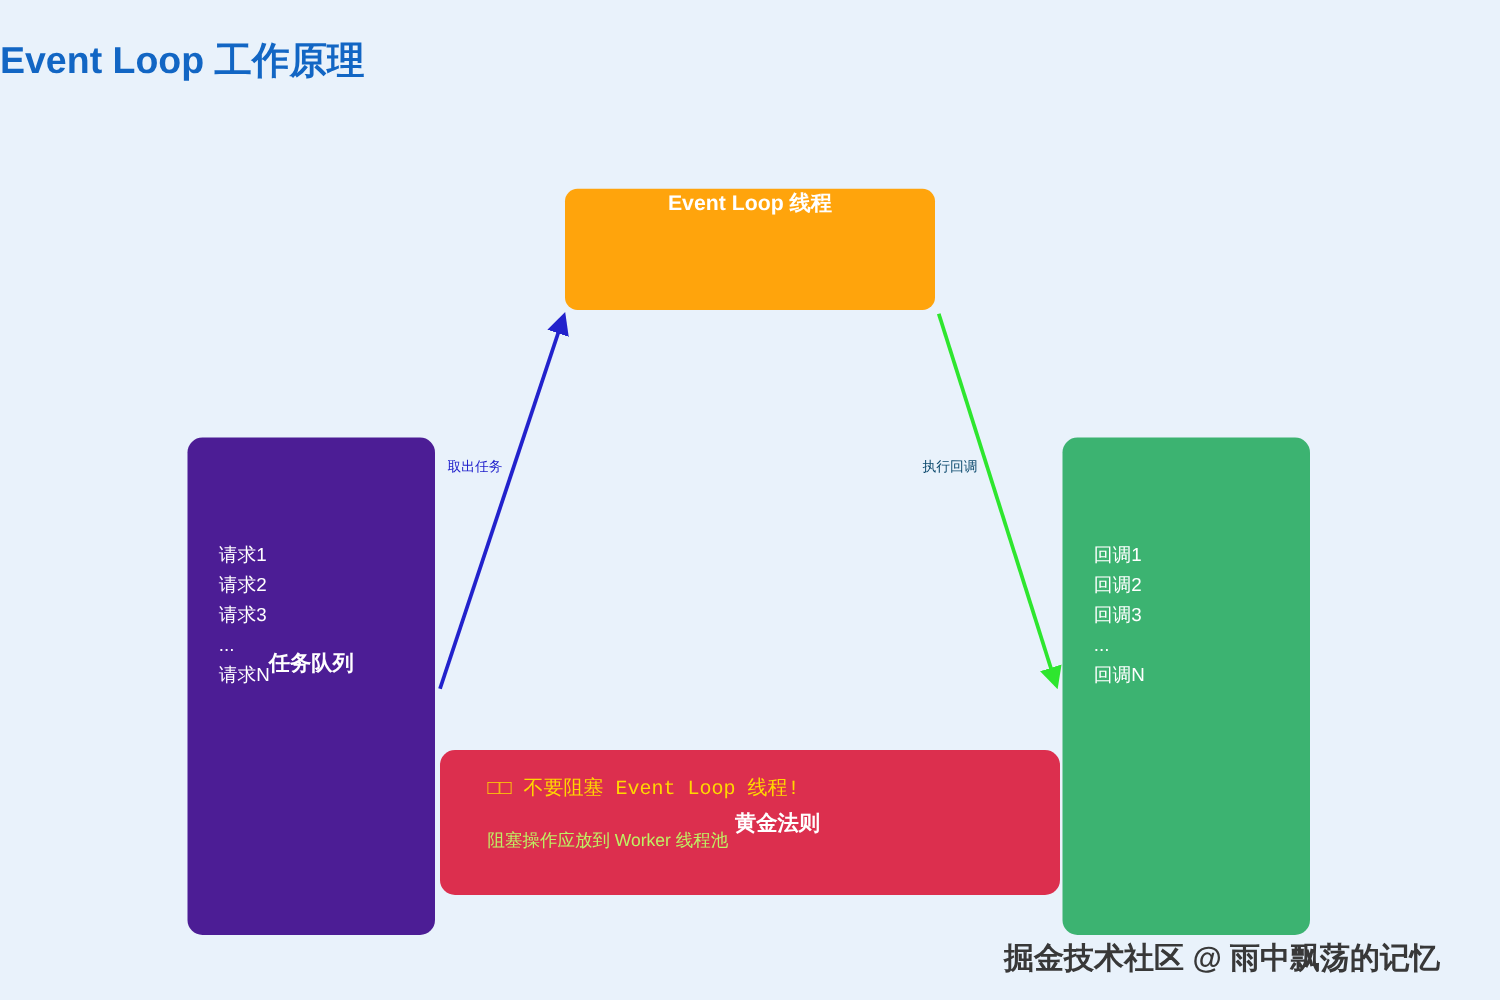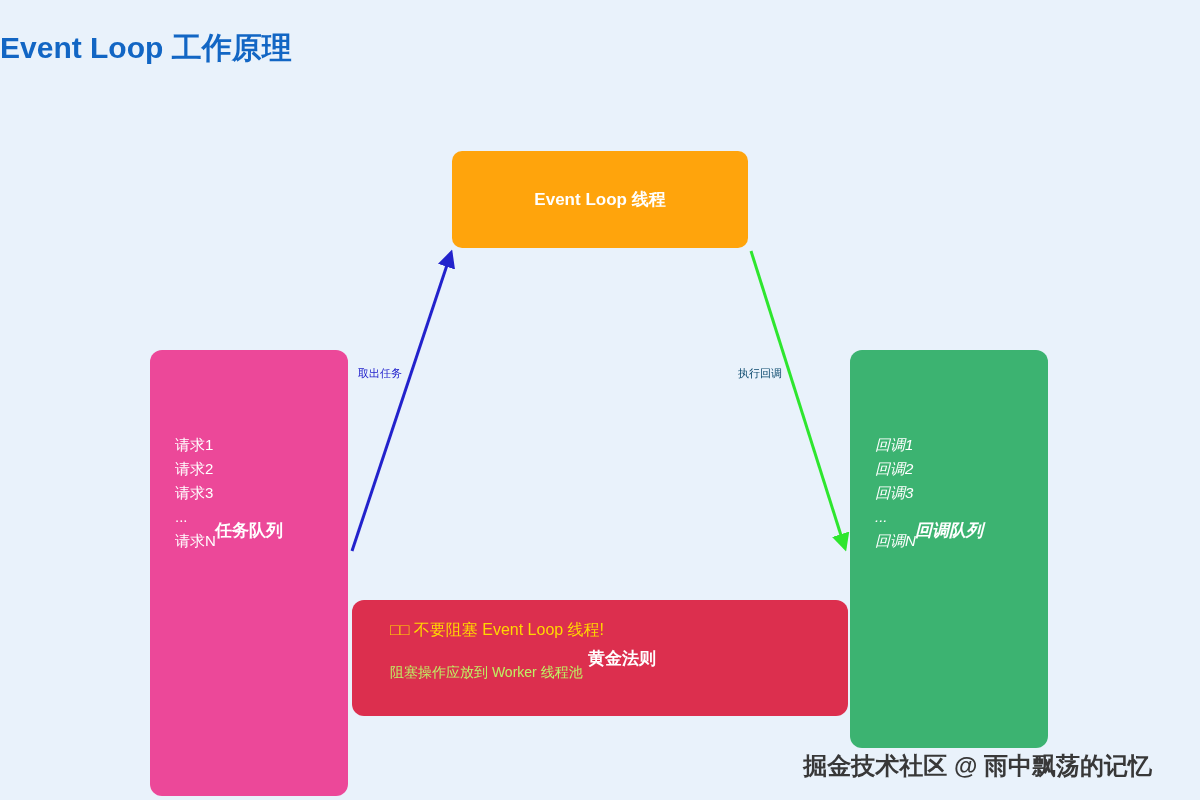--- a/index.html
+++ b/index.html
@@ -32,35 +32,34 @@
   .box {
     position: absolute;
     border-radius: 12px;
     color: #ffffff;
   }
   .box-orange {
     left: 452px; top: 151px;
     width: 296px; height: 97px;
     background: #ffa40c;
     border-radius: 10px;
-    display: flex; align-items: center; justify-content: center;
+    display: flex; justify-content: center;
   }
   .box-orange .box-label {
     font-size: 17px; font-weight: bold;
   }
   .box-blue {
     left: 150px; top: 350px;
-    width: 198px; height: 446px;
-    background: #ec4899;
+    width: 198px; height: 398px;
+    background: #4c1d95;
   }
   .box-green {
     left: 850px; top: 350px;
     width: 198px; height: 398px;
     background: #3cb371;
-    font-style: italic;
   }
   .queue-items {
     position: absolute;
     top: 83px; left: 25px;
     font-size: 15px;
     line-height: 24px;
     color: #ffffff;
   }
   .queue-label {
     position: absolute;
@@ -74,20 +73,21 @@
   .box-red {
     left: 352px; top: 600px;
     width: 496px; height: 116px;
     background: #dc2f4e;
   }
   .rule-warning {
     position: absolute;
     left: 38px; top: 20px;
     font-size: 16px;
     color: #ffd700;
+    font-family: Liberation Mono, monospace;
   }
   .rule-title {
     position: absolute;
     top: 47px; left: 0;
     width: 100%;
     text-align: center;
     font-size: 17px;
     font-weight: bold;
     color: #ffffff;
     padding-left: 44px;
@@ -154,21 +154,20 @@
   </div>
 
   <div class="box box-green">
     <div class="queue-items">
       <div>回调1</div>
       <div>回调2</div>
       <div>回调3</div>
       <div>...</div>
       <div>回调N</div>
     </div>
-    <div class="queue-label">回调队列</div>
   </div>
 
   <div class="box box-red">
     <div class="rule-warning">□□ 不要阻塞 Event Loop 线程!</div>
     <div class="rule-title">黄金法则</div>
     <div class="rule-note">阻塞操作应放到 Worker 线程池</div>
   </div>
 
   <div class="arrow-label arrow-label-blue">取出任务</div>
   <div class="arrow-label arrow-label-green">执行回调</div>

